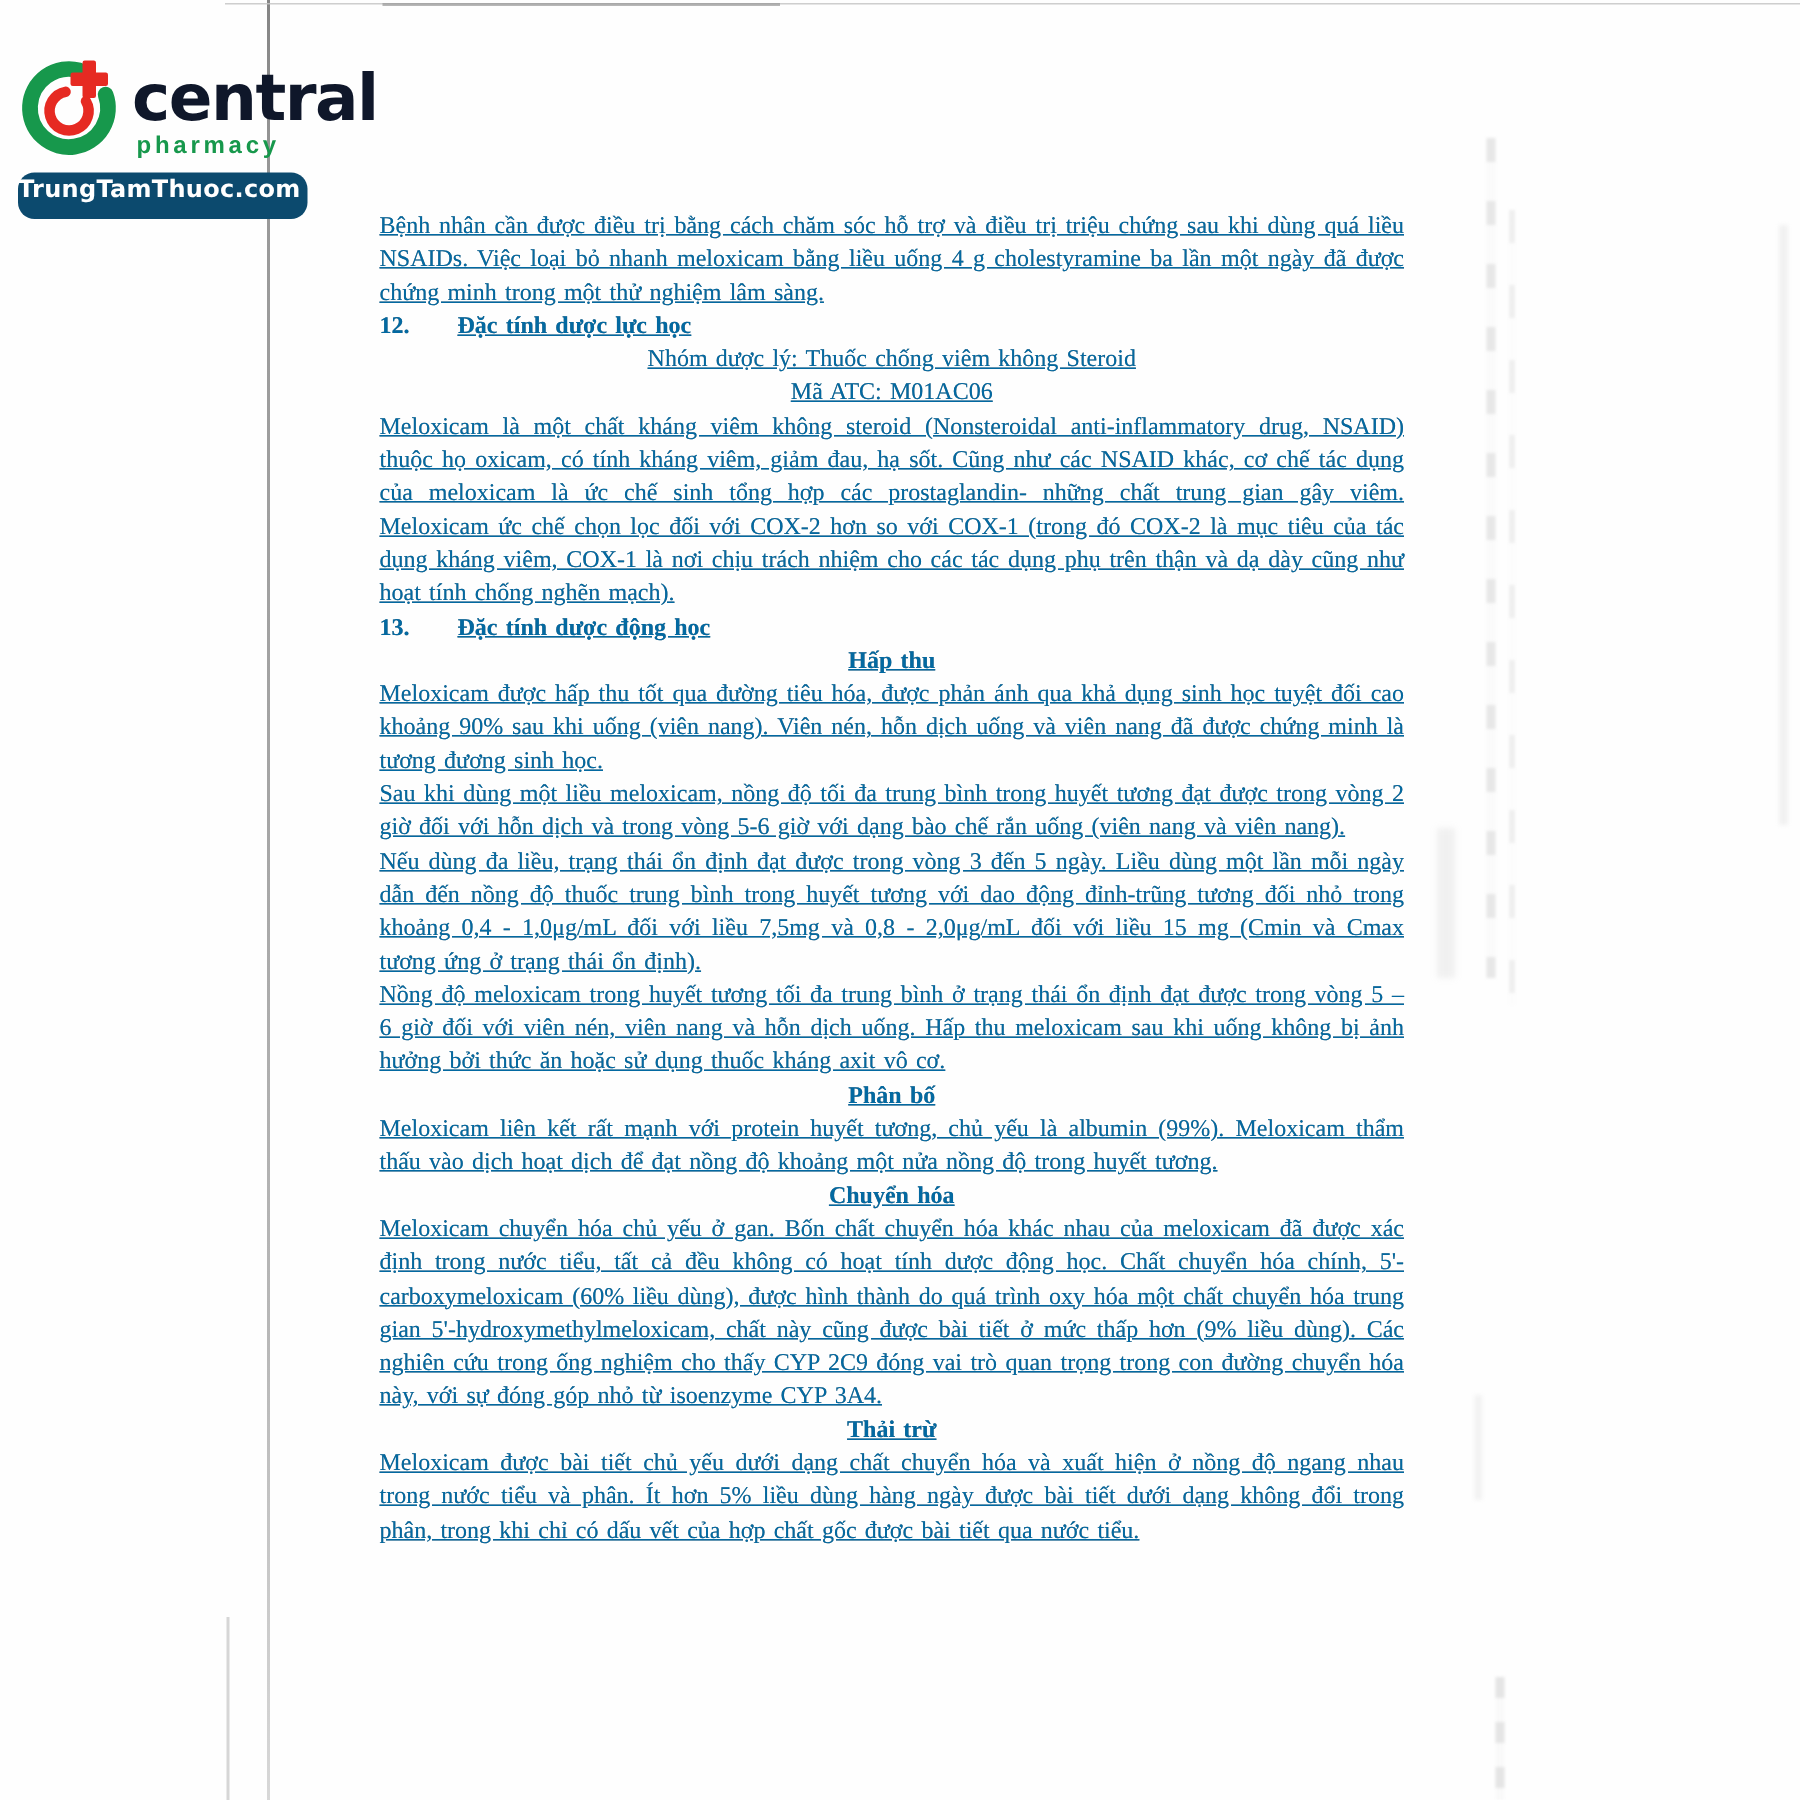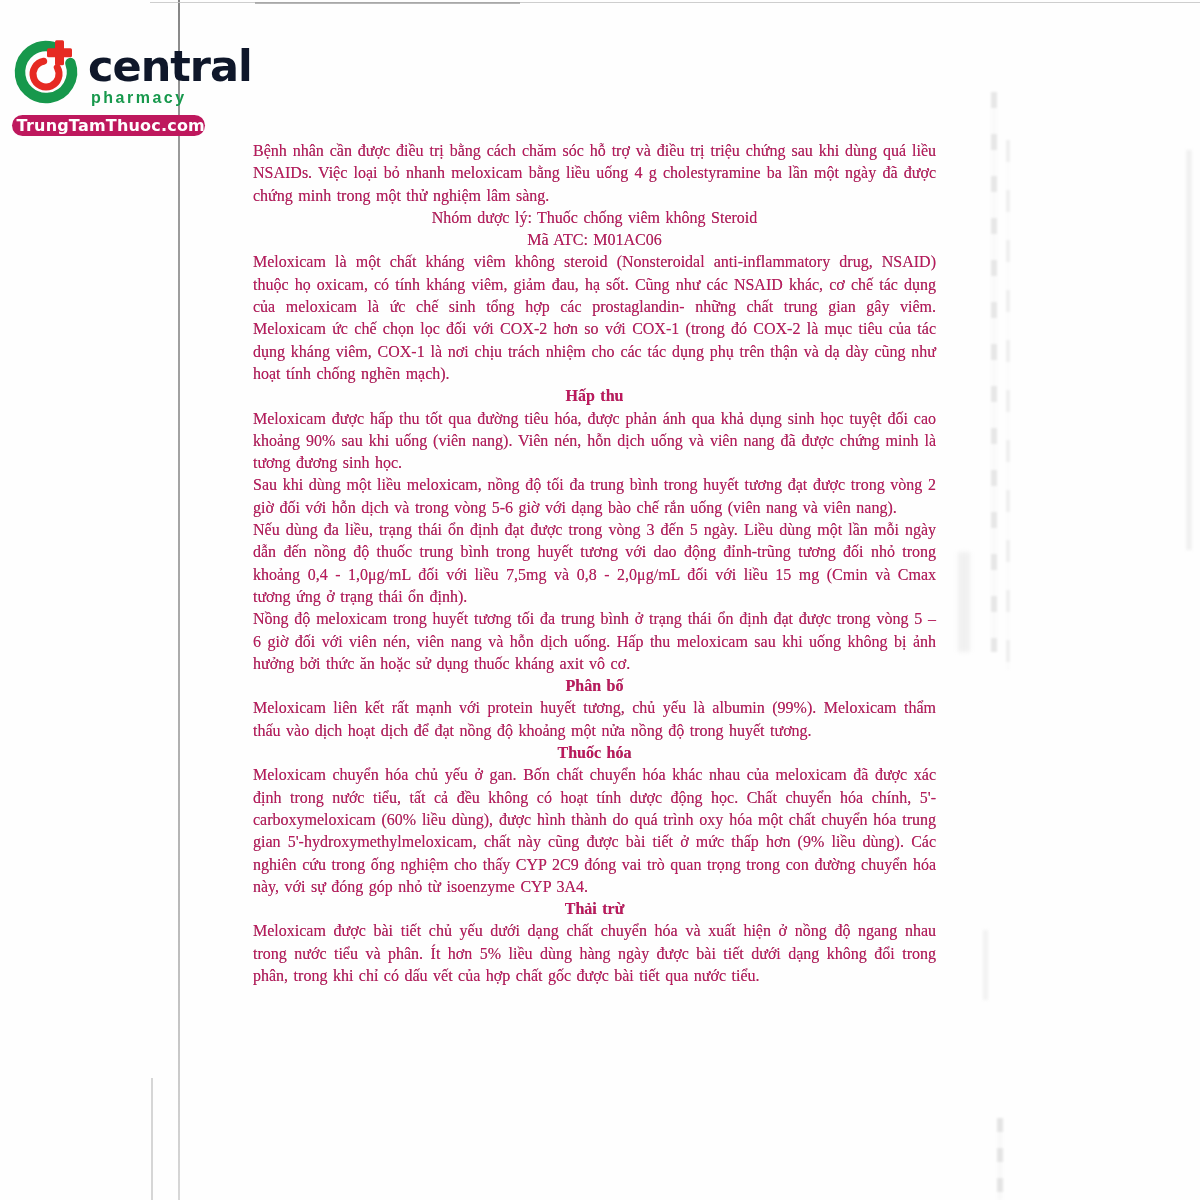--- a/index.html
+++ b/index.html
@@ -63,31 +63,32 @@
     position:absolute;left:78px;top:12px;
     font-family:"DejaVu Sans", sans-serif;font-weight:bold;font-size:43px;line-height:44px;
     color:#0f172a;letter-spacing:-1px;
   }
   .logo .tagline{
     position:absolute;left:81px;top:57px;
     font-family:Liberation Sans, sans-serif;font-weight:bold;font-size:16px;
     color:#17984c;letter-spacing:2.5px;
   }
   .logo .badge{
-    position:absolute;left:2px;top:83px;width:193px;height:21px;border-radius:11px;
-    background:#be185d;color:#ffffff;text-align:right;line-height:21px;
+    position:absolute;left:2px;top:83px;width:193px;height:31px;border-radius:11px;
+    background:#0c4a6e;color:#ffffff;text-align:left;line-height:21px;
     font-family:"DejaVu Sans", sans-serif;font-weight:bold;font-size:16px;letter-spacing:.2px;
   }
 
   
   .doc{
     position:absolute;left:253px;top:140px;width:683px;
-    color:#be185d;font-size:16px;line-height:22.3px;
+    color:#0369a1;font-size:16px;line-height:22.3px;
     word-spacing:1.5px;
     text-shadow:0 0 .4px rgba(0,0,0,.45);
+    text-decoration:underline;
   }
   .doc p{margin:0;padding:0;}
   .para{text-align:justify;}
   .line{text-align:center;}
   .sub{font-weight:bold;text-align:center;}
   .hnum{font-weight:bold;text-align:left;}
   .hnum .num{display:inline-block;width:52px;}
 </style>
 </head>
 <body>
@@ -114,29 +115,31 @@
         <rect x="45" y="8.3" width="9" height="25" rx="1.5" fill="#e62a22"></rect>
       </g>
     </svg>
     <div class="brand">central</div>
     <div class="tagline">pharmacy</div>
     <div class="badge">TrungTamThuoc.com</div>
   </div>
 
   <div class="doc" id="doc">
       <p class="para">Bệnh nhân cần được điều trị bằng cách chăm sóc hỗ trợ và điều trị triệu chứng sau khi dùng quá liều NSAIDs. Việc loại bỏ nhanh meloxicam bằng liều uống 4 g cholestyramine ba lần một ngày đã được chứng minh trong một thử nghiệm lâm sàng.</p>
+      <p class="hnum"><span class="num">12.</span><span>Đặc tính dược lực học</span></p>
       <p class="line">Nhóm dược lý: Thuốc chống viêm không Steroid</p>
       <p class="line">Mã ATC: M01AC06</p>
       <p class="para">Meloxicam là một chất kháng viêm không steroid (Nonsteroidal anti-inflammatory drug, NSAID) thuộc họ oxicam, có tính kháng viêm, giảm đau, hạ sốt. Cũng như các NSAID khác, cơ chế tác dụng của meloxicam là ức chế sinh tổng hợp các prostaglandin- những chất trung gian gây viêm. Meloxicam ức chế chọn lọc đối với COX-2 hơn so với COX-1 (trong đó COX-2 là mục tiêu của tác dụng kháng viêm, COX-1 là nơi chịu trách nhiệm cho các tác dụng phụ trên thận và dạ dày cũng như hoạt tính chống nghẽn mạch).</p>
+      <p class="hnum"><span class="num">13.</span><span>Đặc tính dược động học</span></p>
       <p class="sub">Hấp thu</p>
       <p class="para">Meloxicam được hấp thu tốt qua đường tiêu hóa, được phản ánh qua khả dụng sinh học tuyệt đối cao khoảng 90% sau khi uống (viên nang). Viên nén, hỗn dịch uống và viên nang đã được chứng minh là tương đương sinh học.</p>
       <p class="para">Sau khi dùng một liều meloxicam, nồng độ tối đa trung bình trong huyết tương đạt được trong vòng 2 giờ đối với hỗn dịch và trong vòng 5-6 giờ với dạng bào chế rắn uống (viên nang và viên nang).</p>
       <p class="para">Nếu dùng đa liều, trạng thái ổn định đạt được trong vòng 3 đến 5 ngày. Liều dùng một lần mỗi ngày dẫn đến nồng độ thuốc trung bình trong huyết tương với dao động đỉnh-trũng tương đối nhỏ trong khoảng 0,4 - 1,0μg/mL đối với liều 7,5mg và 0,8 - 2,0μg/mL đối với liều 15 mg (Cmin và Cmax tương ứng ở trạng thái ổn định).</p>
       <p class="para">Nồng độ meloxicam trong huyết tương tối đa trung bình ở trạng thái ổn định đạt được trong vòng 5 – 6 giờ đối với viên nén, viên nang và hỗn dịch uống. Hấp thu meloxicam sau khi uống không bị ảnh hưởng bởi thức ăn hoặc sử dụng thuốc kháng axit vô cơ.</p>
       <p class="sub">Phân bố</p>
       <p class="para">Meloxicam liên kết rất mạnh với protein huyết tương, chủ yếu là albumin (99%). Meloxicam thẩm thấu vào dịch hoạt dịch để đạt nồng độ khoảng một nửa nồng độ trong huyết tương.</p>
-      <p class="sub">Thuốc hóa</p>
+      <p class="sub">Chuyển hóa</p>
       <p class="para">Meloxicam chuyển hóa chủ yếu ở gan. Bốn chất chuyển hóa khác nhau của meloxicam đã được xác định trong nước tiểu, tất cả đều không có hoạt tính dược động học. Chất chuyển hóa chính, 5'-carboxymeloxicam (60% liều dùng), được hình thành do quá trình oxy hóa một chất chuyển hóa trung gian 5'-hydroxymethylmeloxicam, chất này cũng được bài tiết ở mức thấp hơn (9% liều dùng). Các nghiên cứu trong ống nghiệm cho thấy CYP 2C9 đóng vai trò quan trọng trong con đường chuyển hóa này, với sự đóng góp nhỏ từ isoenzyme CYP 3A4.</p>
       <p class="sub">Thải trừ</p>
       <p class="para">Meloxicam được bài tiết chủ yếu dưới dạng chất chuyển hóa và xuất hiện ở nồng độ ngang nhau trong nước tiểu và phân. Ít hơn 5% liều dùng hàng ngày được bài tiết dưới dạng không đổi trong phân, trong khi chỉ có dấu vết của hợp chất gốc được bài tiết qua nước tiểu.</p>
     </div>
 
 </div>
 
 </body></html>

